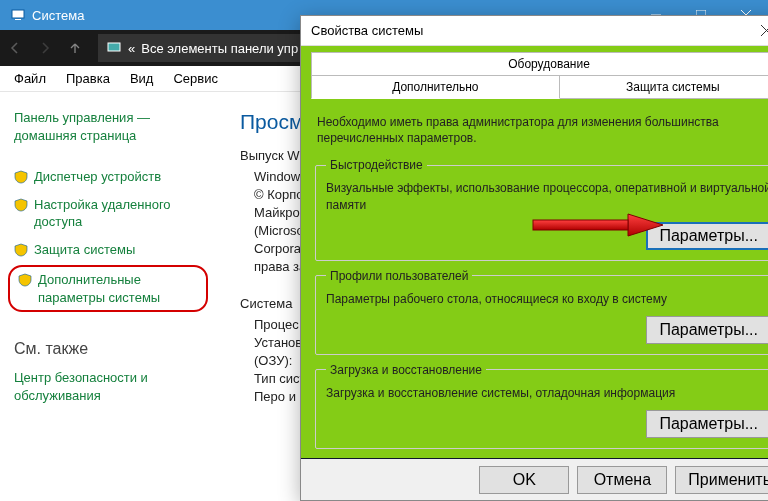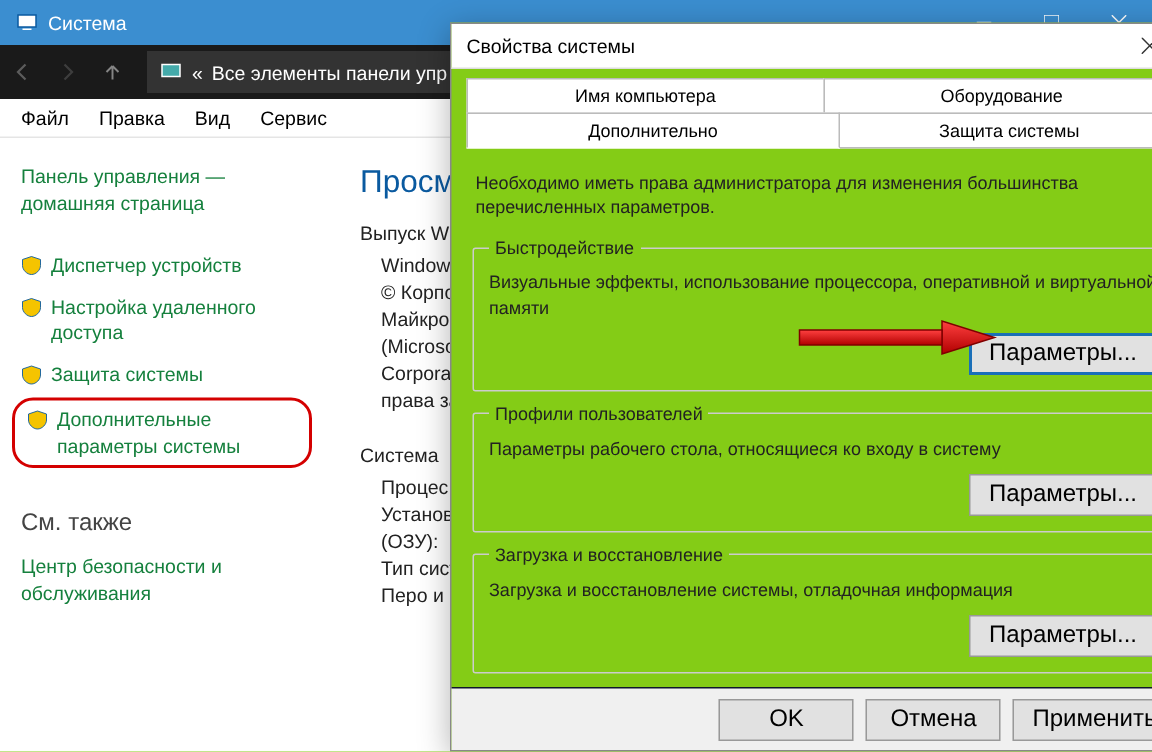--- a/index.html
+++ b/index.html
@@ -181,21 +181,20 @@
   <div class="dlg-title">
     <span>Свойства системы</span>
     <div class="x">
         <svg width="11" height="11">
           <line x1="0" y1="0" x2="11" y2="11" stroke="#333"></line>
           <line x1="11" y1="0" x2="0" y2="11" stroke="#333"></line>
         </svg>
       </div>
   </div>
   <div class="tabs">
-    <div class="tab wide">Имя компьютера</div>
     <div class="tab wide">Оборудование</div>
     <div class="tabstrip2">
       <div class="tab active" style="flex:1.1">Дополнительно</div>
       <div class="tab" style="flex:1">Защита системы</div>
     </div>
   </div>
   <div class="dlg-body">
     <div class="note">Необходимо иметь права администратора для изменения большинства перечисленных параметров.</div>
 
     <fieldset class="grpbox hl-red2">

